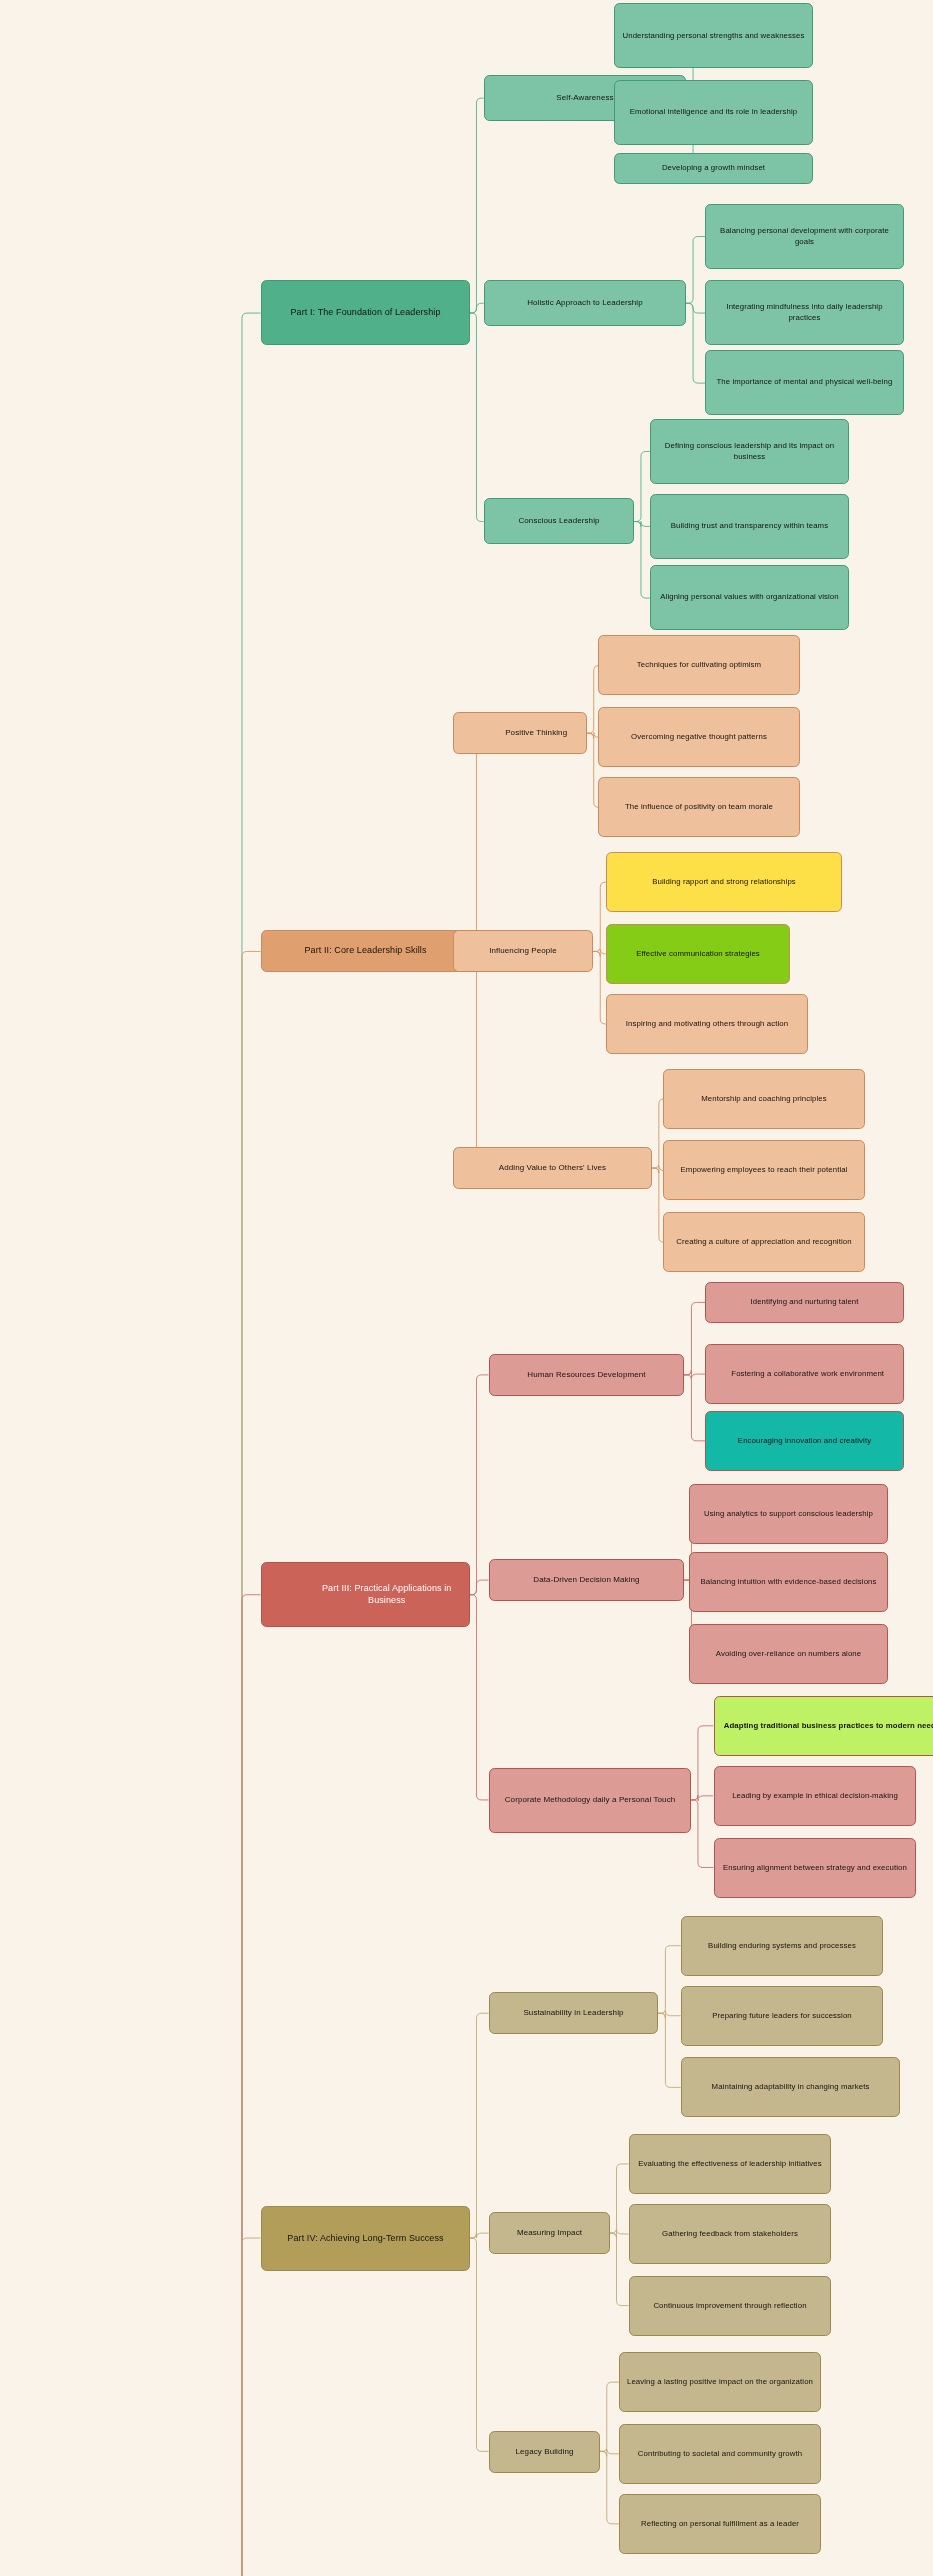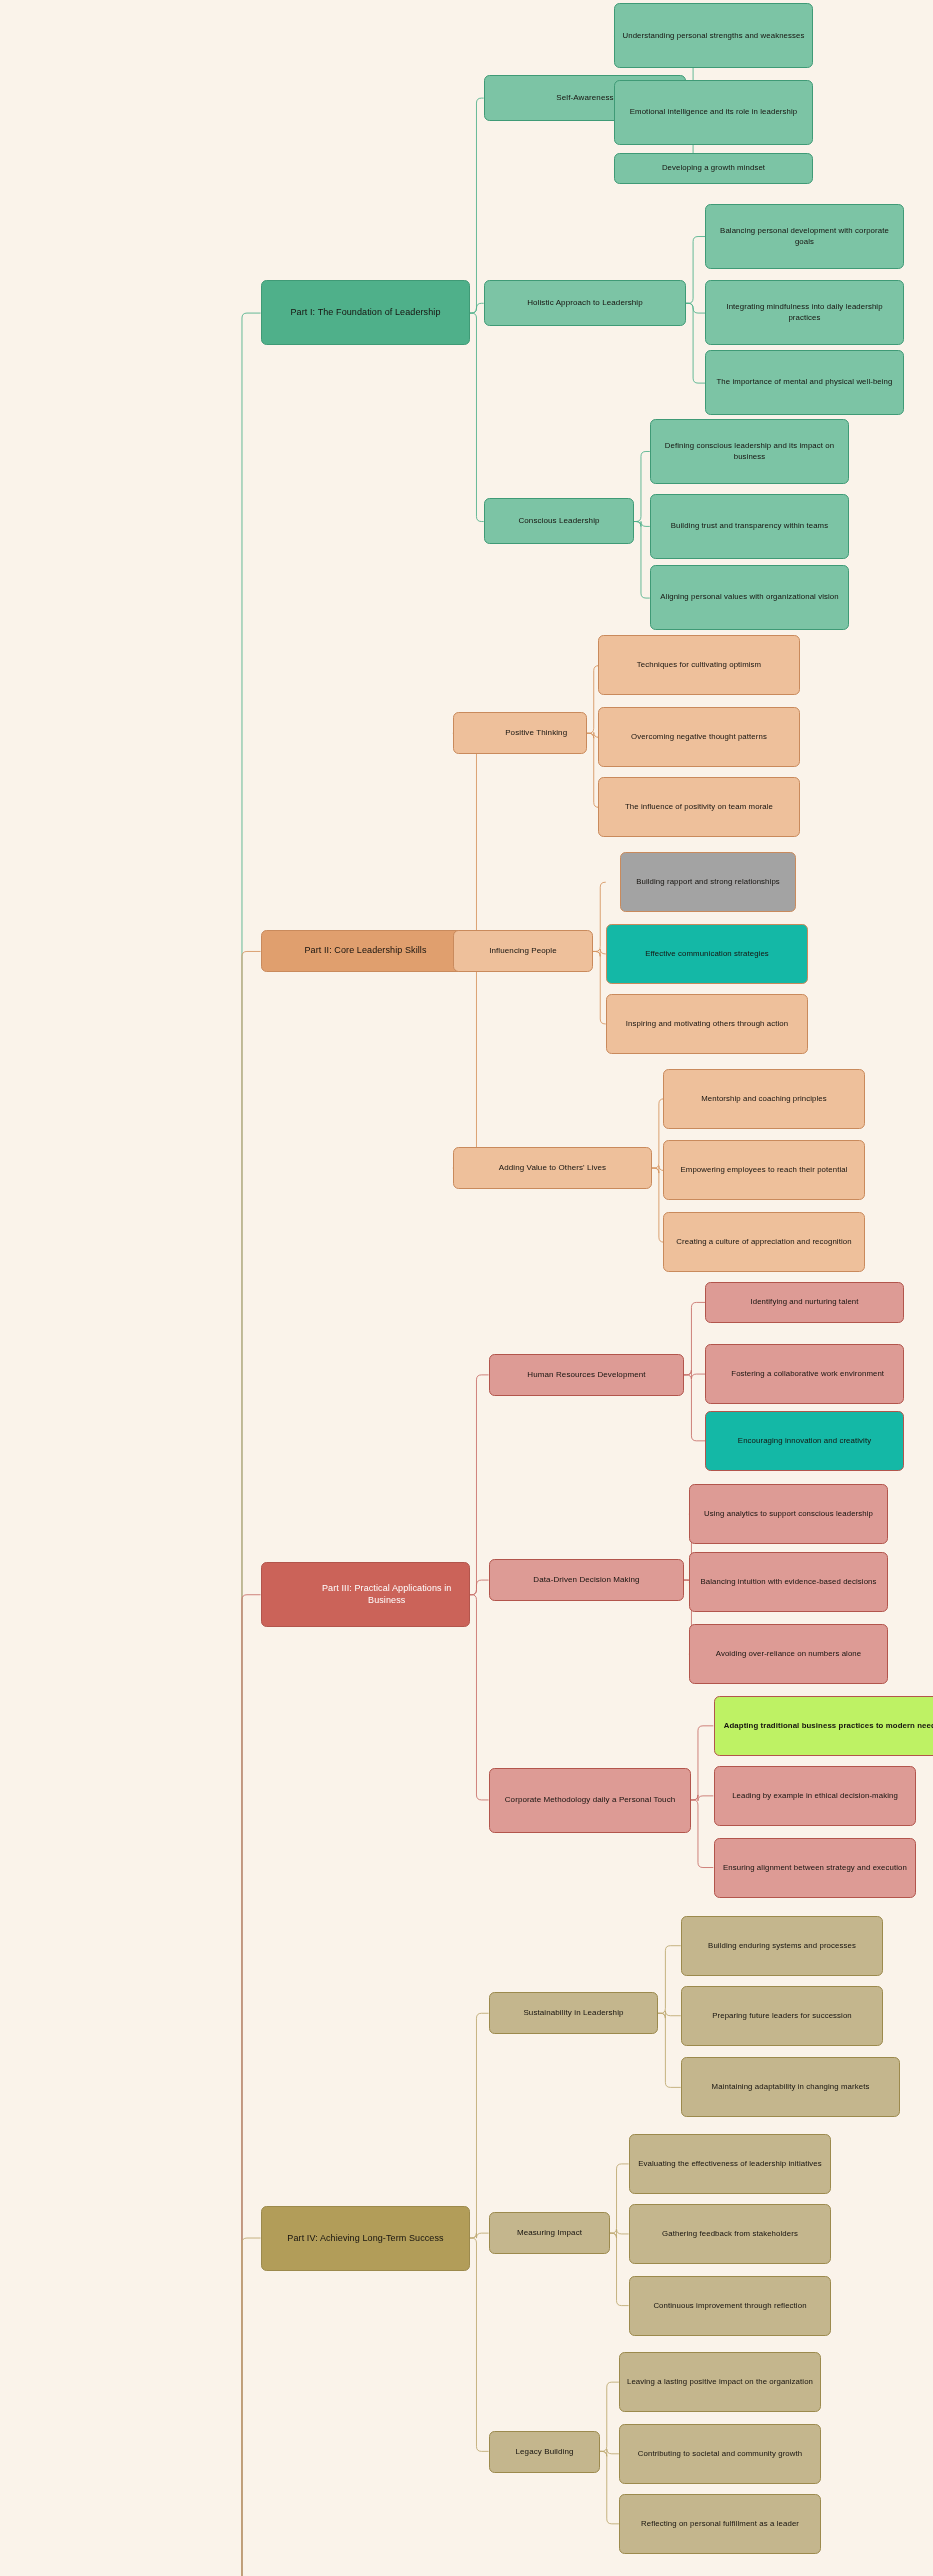--- a/index.html
+++ b/index.html
@@ -156,24 +156,24 @@
       </div>
       <div class="node node-l3" style="left: 598px; top: 707px; width: 202px; min-height: 60px; background: rgb(238, 192, 155); border: 0.6px solid rgb(201, 138, 92);">
         <span>Overcoming negative thought patterns</span>
       </div>
       <div class="node node-l3" style="left: 598px; top: 777px; width: 202px; min-height: 60px; background: rgb(238, 192, 155); border: 0.6px solid rgb(201, 138, 92);">
         <span>The influence of positivity on team morale</span>
       </div>
       <div class="node node-l2" style="left: 453px; top: 930px; width: 140px; min-height: 42px; background: rgb(238, 192, 155); border: 0.6px solid rgb(201, 138, 92);">
         <span>Influencing People</span>
       </div>
-      <div class="node node-l3" style="left: 606px; top: 852px; width: 176px; min-height: 60px; background: #a3a3a3; border: 0.6px solid rgb(201, 138, 92); margin-left: 14px;">
+      <div class="node node-l3" style="left: 606px; top: 852px; width: 236px; min-height: 60px; background: #fde047; border: 0.6px solid rgb(201, 138, 92);">
         <span>Building rapport and strong relationships</span>
       </div>
-      <div class="node node-l3" style="left: 606px; top: 924px; width: 202px; min-height: 60px; background: #14b8a6; border: 0.6px solid rgb(201, 138, 92);">
+      <div class="node node-l3" style="left: 606px; top: 924px; width: 184px; min-height: 60px; background: #84cc16; border: 0.6px solid rgb(201, 138, 92);">
         <span>Effective communication strategies</span>
       </div>
       <div class="node node-l3" style="left: 606px; top: 994px; width: 202px; min-height: 60px; background: rgb(238, 192, 155); border: 0.6px solid rgb(201, 138, 92);">
         <span>Inspiring and motivating others through action</span>
       </div>
       <div class="node node-l2" style="left: 453px; top: 1147px; width: 199px; min-height: 42px; background: rgb(238, 192, 155); border: 0.6px solid rgb(201, 138, 92);">
         <span>Adding Value to Others' Lives</span>
       </div>
       <div class="node node-l3" style="left: 663px; top: 1069px; width: 202px; min-height: 60px; background: rgb(238, 192, 155); border: 0.6px solid rgb(201, 138, 92);">
         <span>Mentorship and coaching principles</span>

